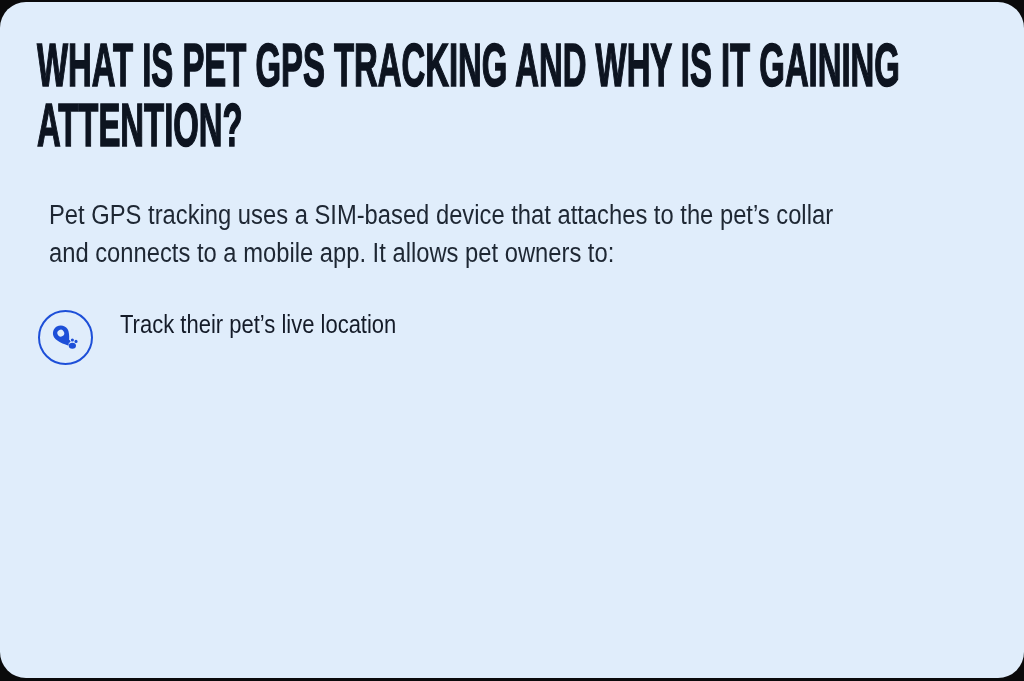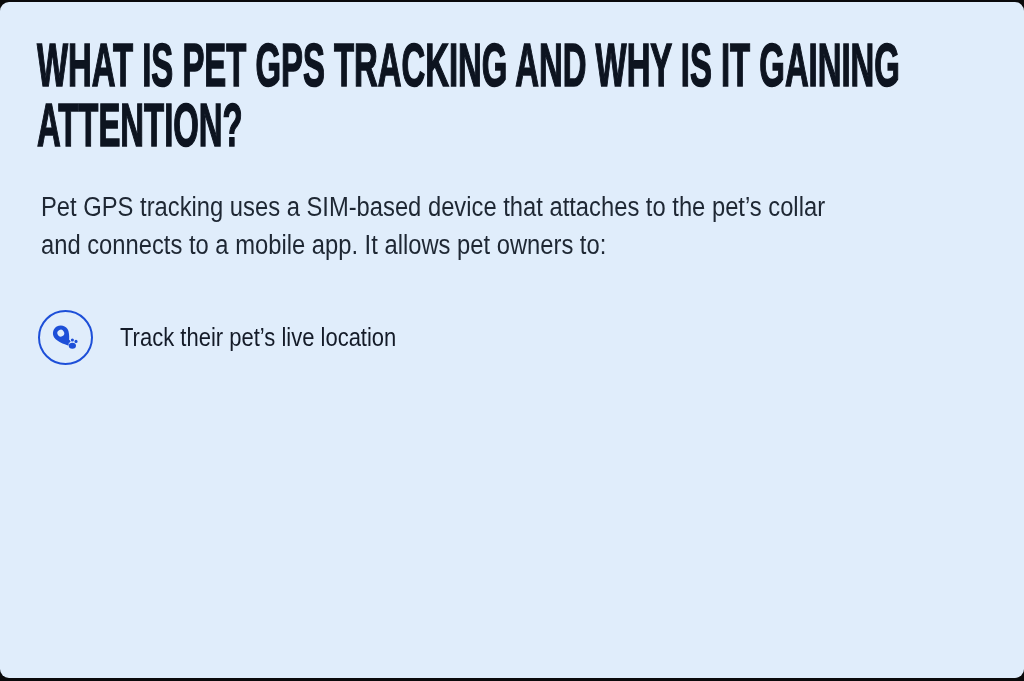--- a/index.html
+++ b/index.html
@@ -9,21 +9,21 @@
     height: 681px;
     background: #0a0a0b;
     overflow: hidden;
     font-family: "Liberation Sans", sans-serif;
   }
   .card {
     position: absolute;
     left: 0; right: 0;
     top: 2px; bottom: 3px;
     background: #e0edfb;
-    border-radius: 9px;
+    border-radius: 26px;
     overflow: hidden;
   }
   .heading {
     position: absolute;
     left: 37px;
     top: 33px;
     margin: 0;
     font-size: 62px;
     font-weight: 700;
     line-height: 60px;
@@ -34,21 +34,21 @@
     display: block;
     white-space: nowrap;
     transform: scaleX(0.53);
     transform-origin: 0 50%;
     -webkit-text-stroke: 1.6px #0d1420;
   }
   .intro {
     position: absolute;
     left: 37px;
     top: 182px;
-    margin: 4px;
+    margin: 12px;
     font-size: 27px;
     font-weight: 400;
     line-height: 38px;
     color: #1e2733;
   }
   .intro .pline {
     display: block;
     white-space: nowrap;
     transform: scaleX(0.88);
     transform-origin: 0 50%;
@@ -56,21 +56,20 @@
   .features {
     position: absolute;
     left: 38px;
     top: 308px;
     margin: 0;
     padding: 0;
     list-style: none;
   }
   .feature {
     display: flex;
-    align-items: center;
     height: 55px;
     margin-bottom: 32px;
   }
   .badge {
     flex: 0 0 55px;
     width: 55px;
     height: 55px;
     box-sizing: border-box;
     border: 2px solid #1d4fd8;
     border-radius: 50%;

